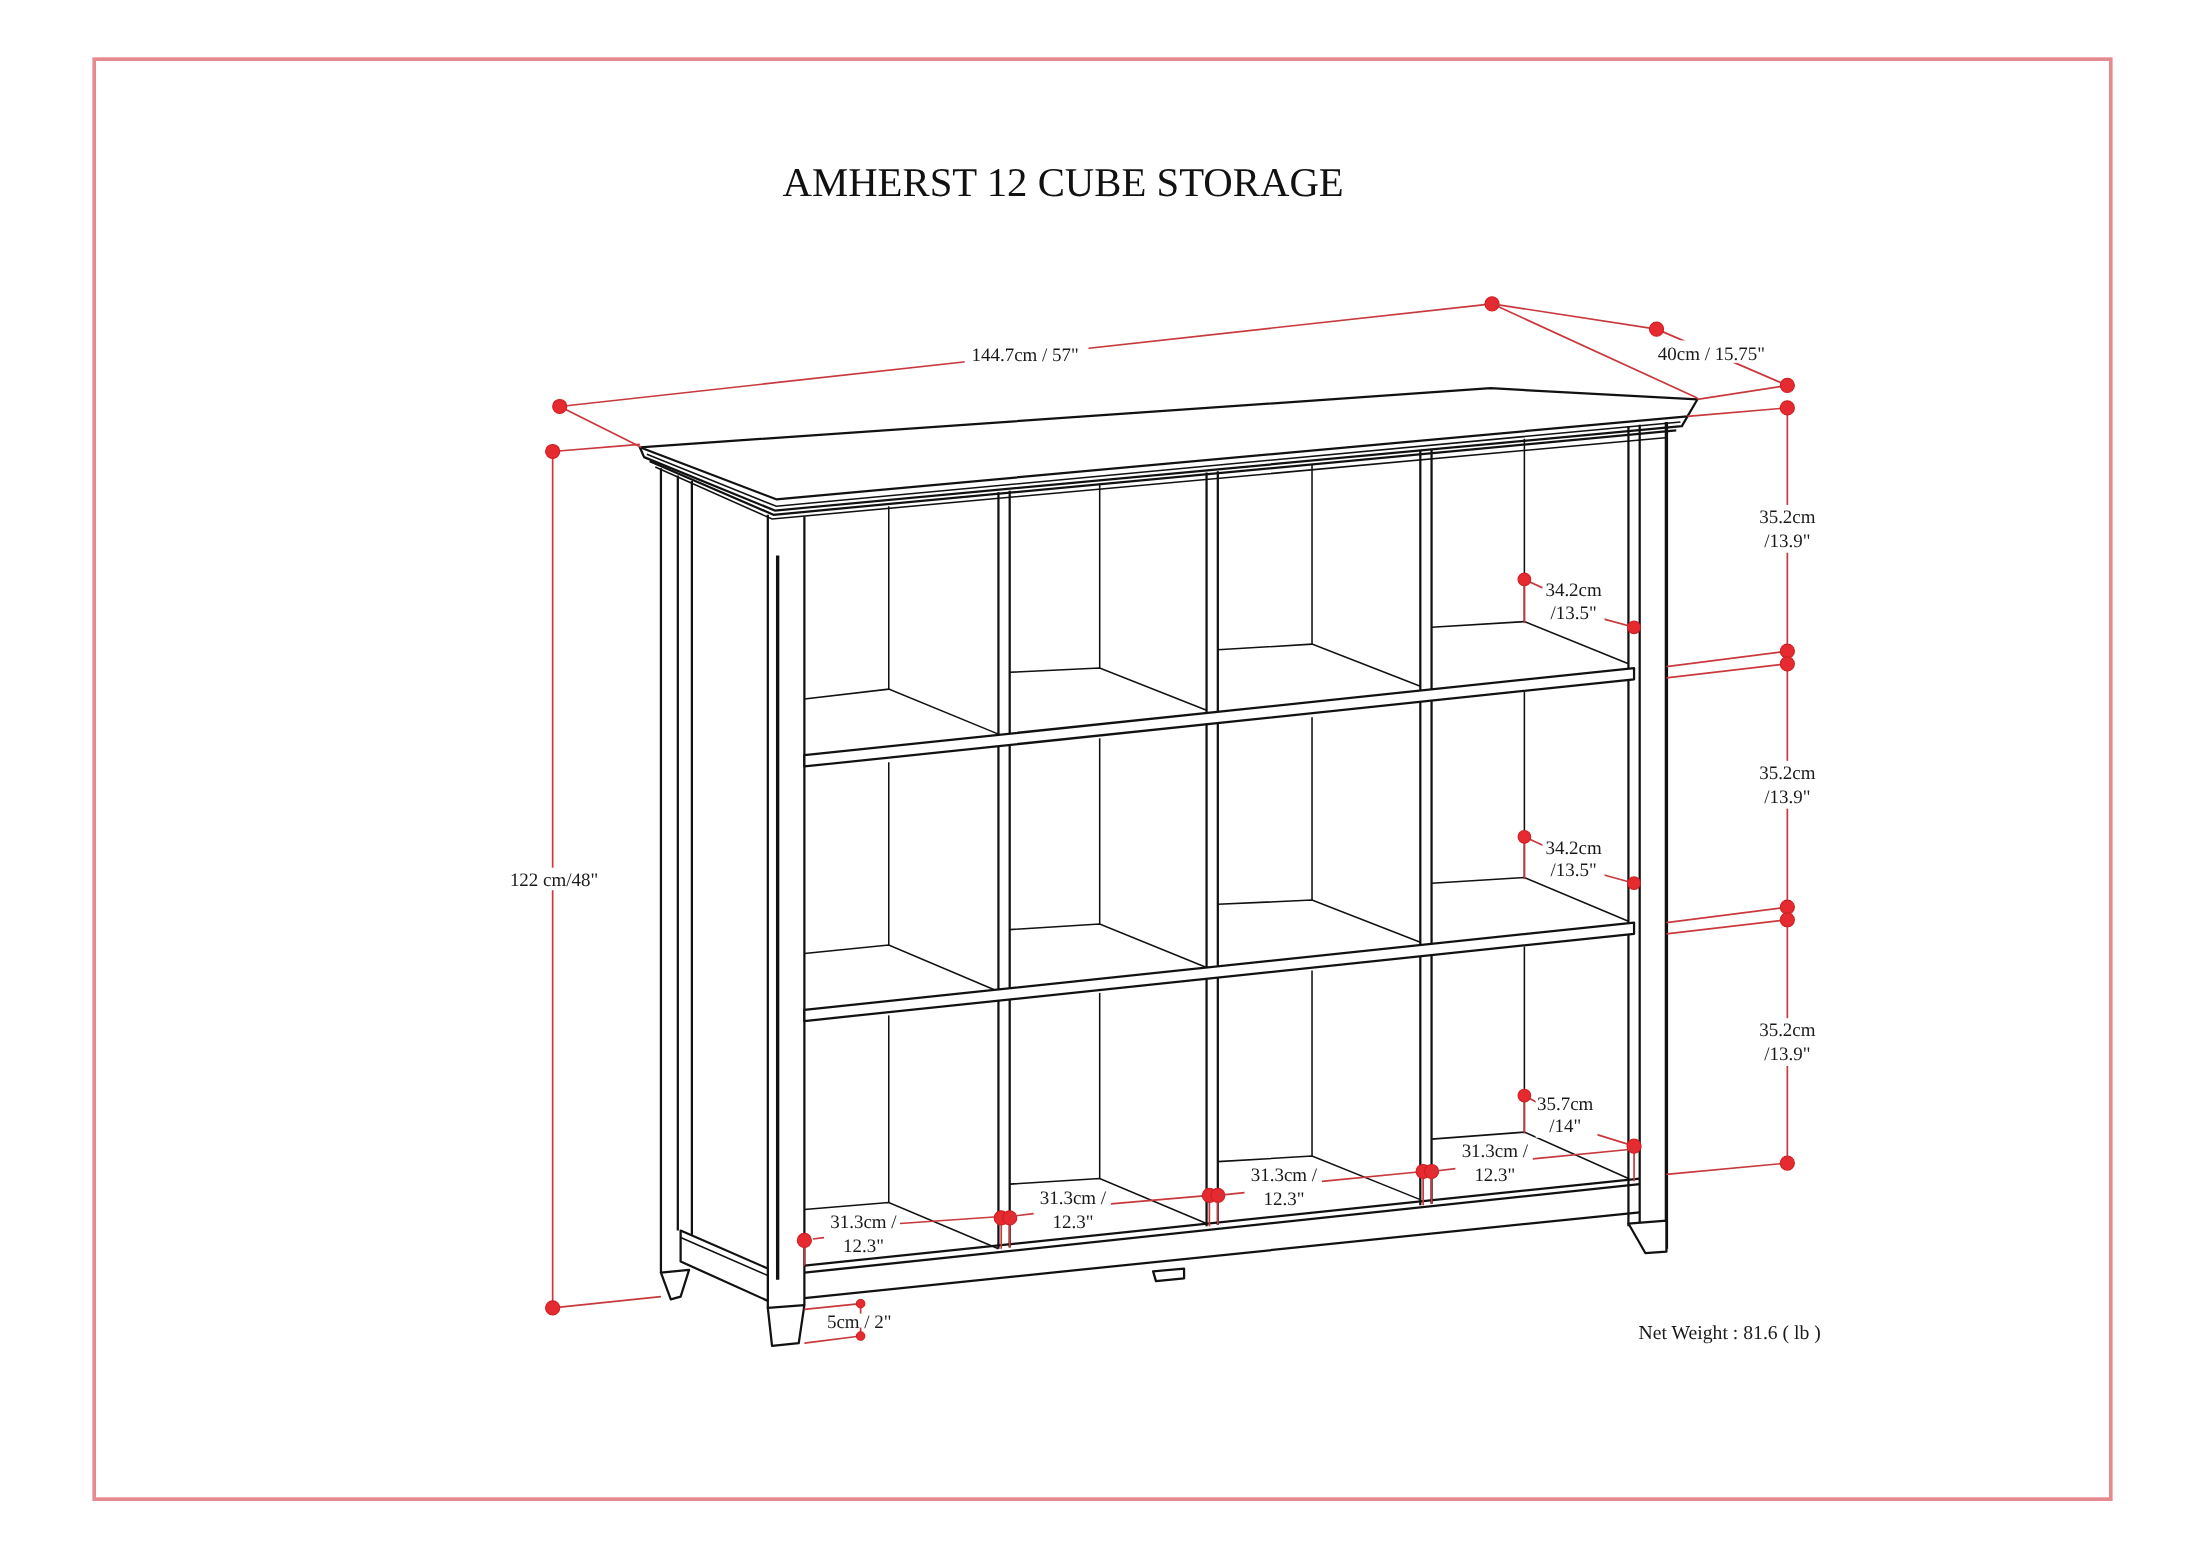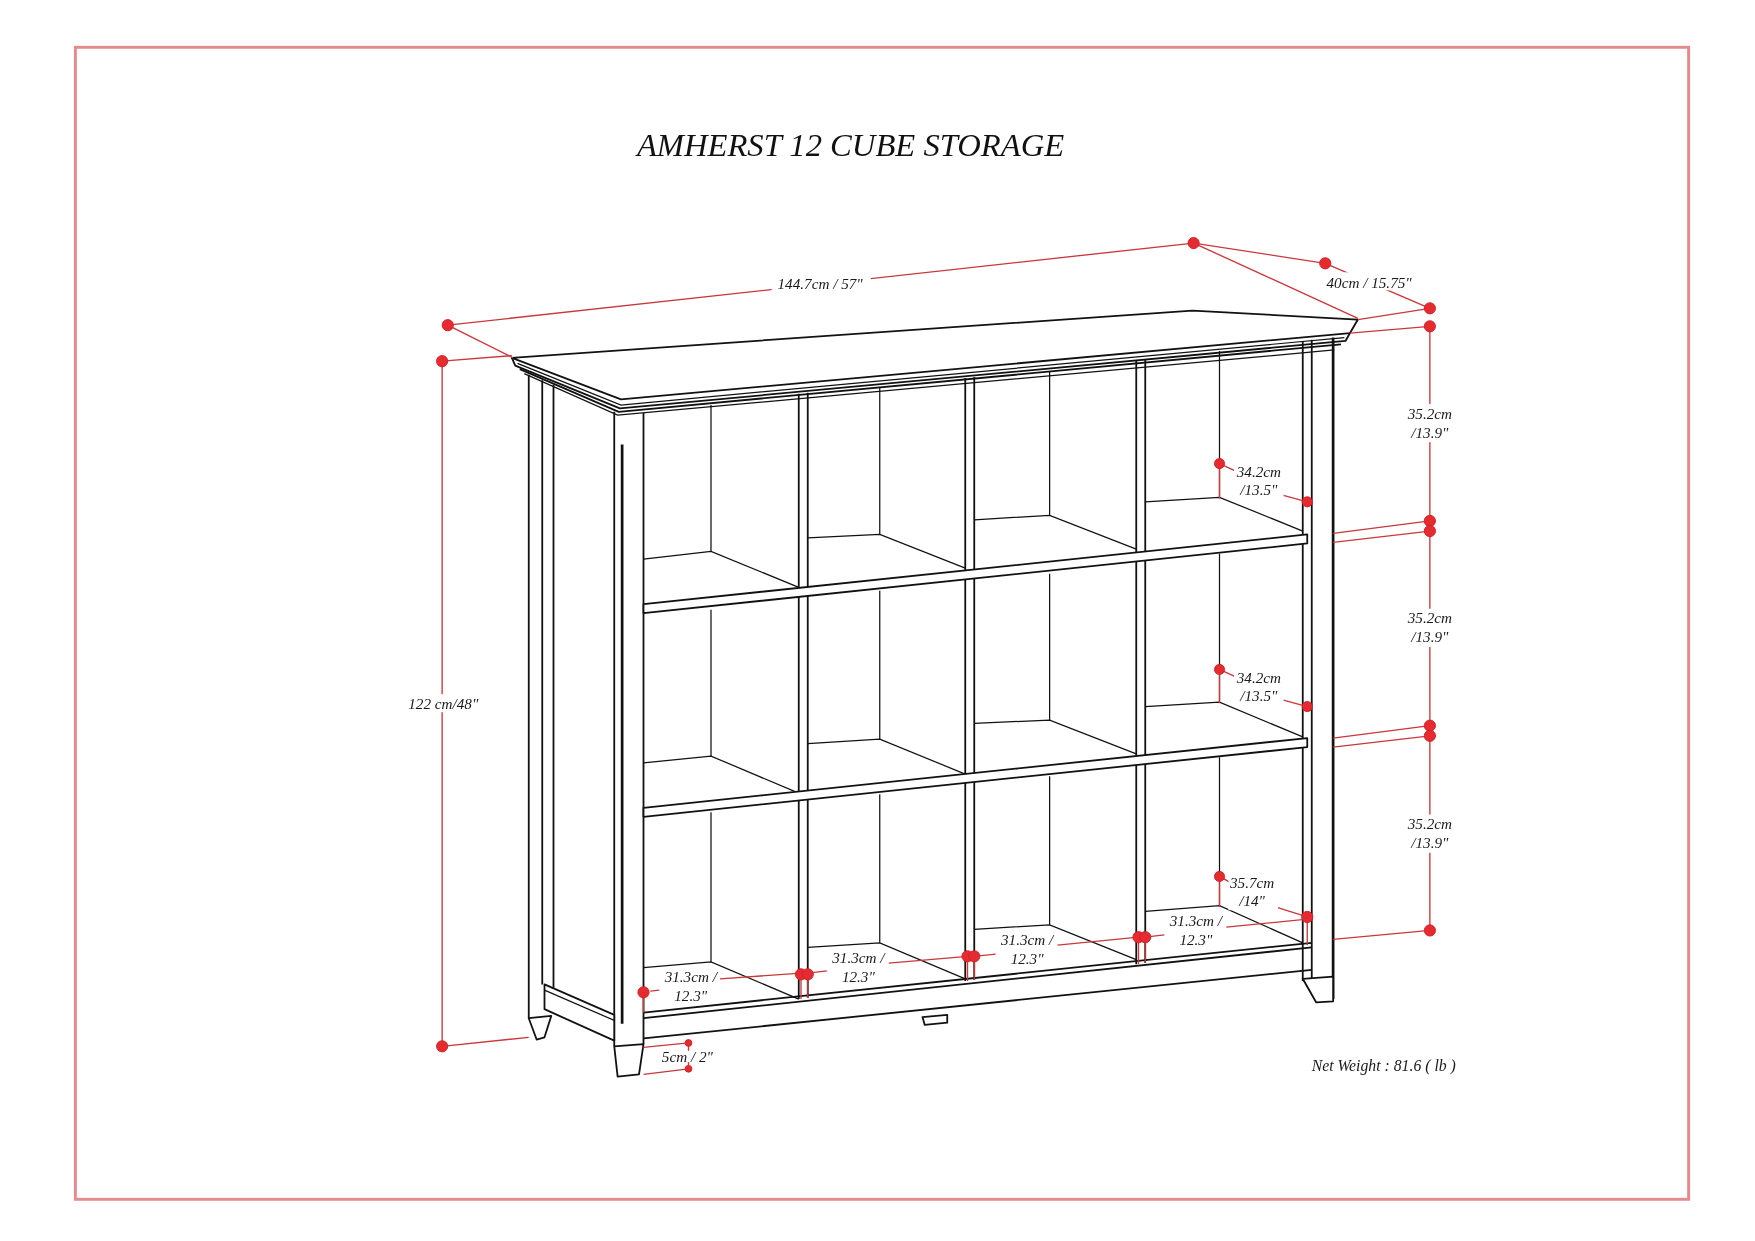--- a/index.html
+++ b/index.html
@@ -1,17 +1,17 @@
 <!DOCTYPE html>
 <html><head>
 <meta charset="utf-8">
 <style>
   html, body { margin: 0; padding: 0; background: #ffffff; }
   body { width: 1755px; height: 1241px; overflow: hidden; position: relative; }
-  .sheet { position: absolute; left: 0; top: 0; width: 1755px; height: 1241px; font-style: italic; }
+  .sheet { position: absolute; left: 0; top: 0; width: 1755px; height: 1241px; }
   svg { display: block; }
   .frame { fill: none; stroke: #e58a8e; stroke-width: 2.6; }
   .title { font-family: "Liberation Serif", "DejaVu Serif", serif; font-size: 29px; fill: #111; }
   .dim { font-family: "Liberation Serif", "DejaVu Serif", serif; font-size: 13.5px; fill: #1a1a1a; }
   .note { font-family: "Liberation Serif", "DejaVu Serif", serif; font-size: 14px; fill: #1a1a1a; }
   .ln { fill: none; stroke: #111; stroke-width: 1.6; stroke-linejoin: round; }
   .ln-thin { fill: none; stroke: #111; stroke-width: 1.1; }
   .ln-heavy { fill: none; stroke: #111; stroke-width: 2.4; }
   .face { fill: #ffffff; stroke: #111; stroke-width: 1.6; stroke-linejoin: round; }
   .red { fill: none; stroke: #c8383c; stroke-width: 1.2; }

